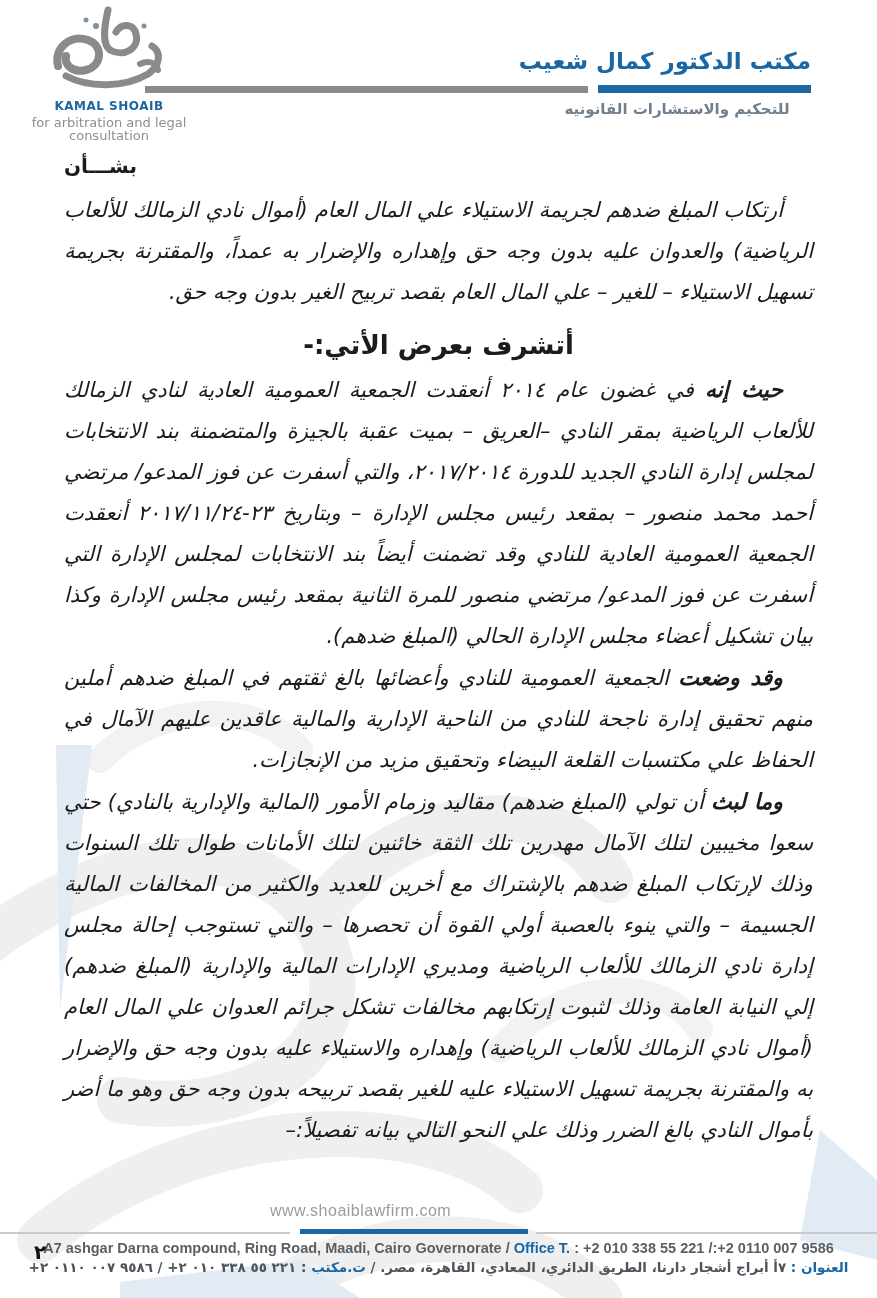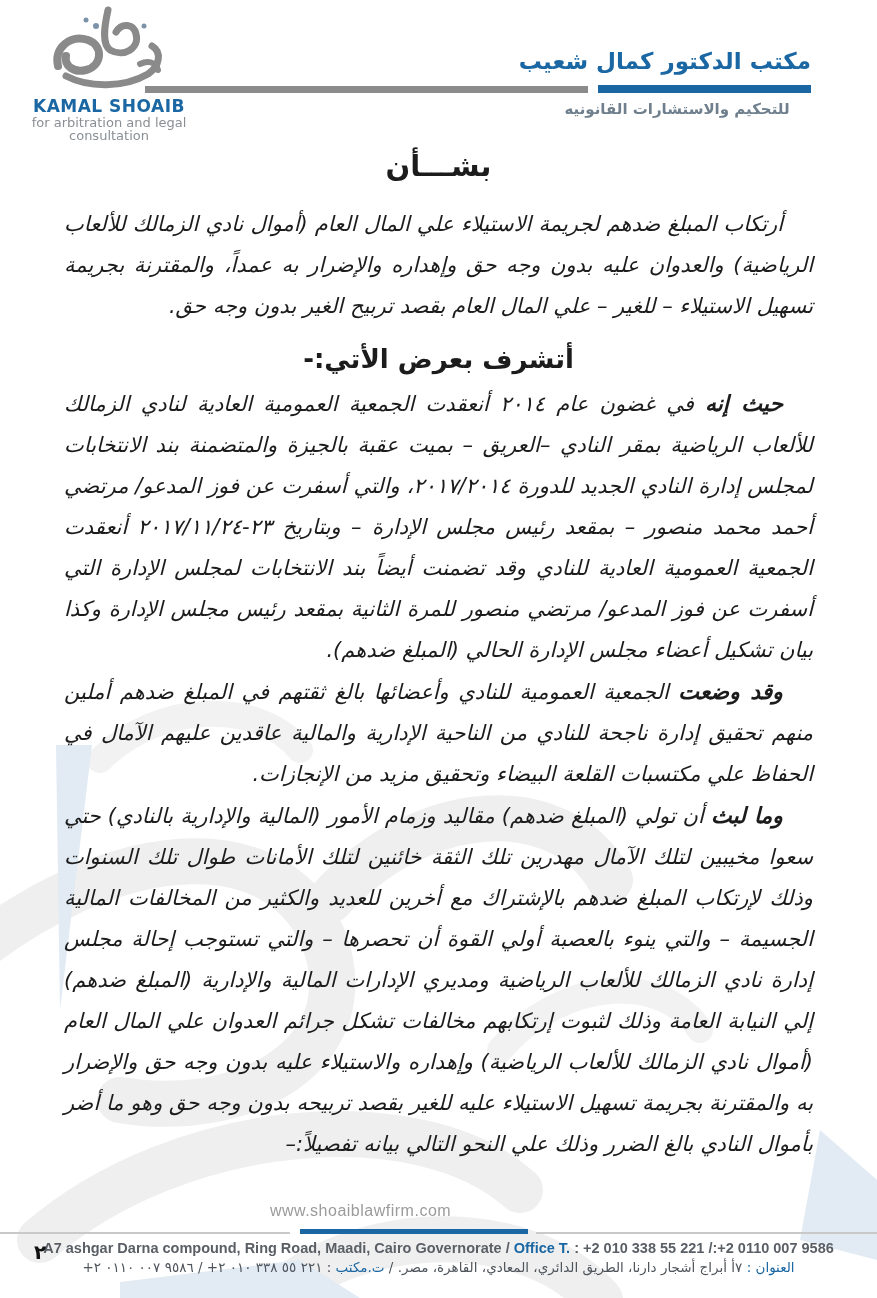--- a/index.html
+++ b/index.html
@@ -6,60 +6,60 @@
   .page{
     position:relative;width:877px;height:1298px;margin:0 auto;
     background:#ffffff;overflow:hidden;
     font-family:"DejaVu Sans",sans-serif;color:#1c1c1c;
   }
   
   .watermark{position:absolute;left:0;top:0;width:877px;height:1298px;pointer-events:none;}
   
   .logo-block{position:absolute;left:14px;top:4px;width:190px;text-align:center;}
   .logo-mark{width:130px;height:92px;margin:0 auto;display:block;}
-  .logo-name{color:#1a67a3;font-weight:bold;font-size:17px;letter-spacing:.5px;line-height:20px;}
+  .logo-name{color:#1a67a3;font-weight:bold;font-size:12px;letter-spacing:.5px;line-height:20px;}
   .logo-tagline{color:#8a8f94;font-size:13px;line-height:13px;}
   .office-title{
     position:absolute;right:66px;top:48px;width:360px;text-align:right;
     color:#1a67a3;font-weight:bold;font-size:23px;direction:rtl;
   }
   .bar-gray{position:absolute;left:145px;top:86px;width:443px;height:7px;background:#8b8b8b;}
   .bar-blue{position:absolute;left:598px;top:85px;width:213px;height:8px;background:#1a67a3;}
   .office-subtitle{
     position:absolute;right:70px;top:100px;width:260px;text-align:center;
     color:#6f7f8d;font-weight:bold;font-size:15px;direction:rtl;
   }
   
   .doc{
     position:absolute;right:64px;left:64px;top:146px;
     direction:rtl;text-align:justify;
     font-size:21px;line-height:41px;
   }
-  .doc-title{text-align:center;font-weight:bold;font-size:29px;line-height:40px;margin:0 0 18px 0;}
+  .doc-title{text-align:left;font-weight:bold;font-size:20px;line-height:40px;margin:0 0 4px 0;}
   .section-heading{text-align:center;font-weight:bold;font-size:26px;line-height:44px;margin:10px 0 2px 0;}
   .para{margin:0;text-indent:30px;font-style:italic;}
   .para .lead{font-weight:bold;font-size:22px;}
   
   .footer-website{
     position:absolute;left:0;top:1202px;width:721px;text-align:center;
     color:#9b9b9b;font-size:16px;font-family:"Liberation Sans",sans-serif;letter-spacing:.5px;
   }
   .footer-rule{position:absolute;left:0;top:1229px;width:877px;height:6px;}
   .footer-rule .seg-gray{position:absolute;top:3px;height:2px;background:#c9c9c9;}
   .footer-rule .seg-left{left:0;width:290px;}
   .footer-rule .seg-right{left:536px;width:341px;}
   .footer-rule .seg-blue{position:absolute;left:300px;top:0;width:228px;height:5px;background:#1a67a3;}
   .footer-en{
     position:absolute;left:0;top:1240px;width:877px;text-align:center;
     color:#5a5f66;font-size:14.5px;font-family:"Liberation Sans",sans-serif;font-weight:bold;
   }
   .footer-en .blue-label{color:#1a67a3;margin-top:12px;}
   .footer-ar{
     position:absolute;left:0;top:1259px;width:877px;text-align:center;direction:rtl;
-    color:#4e545b;font-size:13.5px;font-weight:normal;
+    color:#4e545b;font-size:13.5px;font-weight:bold;
   }
   .footer-ar .blue-label{color:#1a67a3;}
   .page-number{
     position:absolute;left:28px;top:1240px;width:24px;text-align:center;
     color:#111;font-size:20px;font-weight:bold;
   }
 </style>
 </head>
 <body>
 

